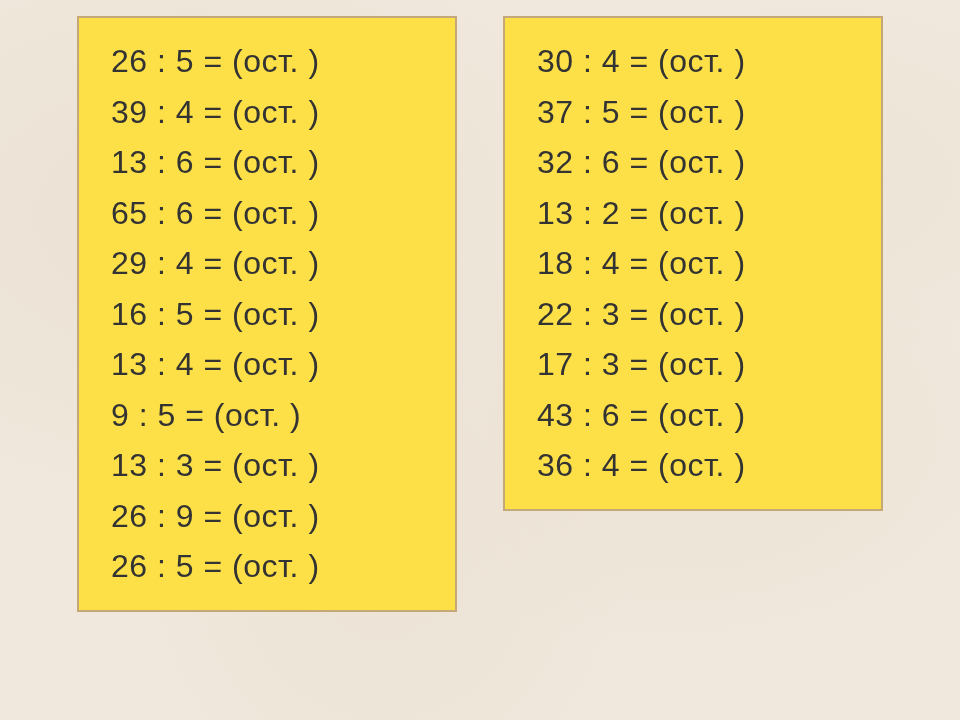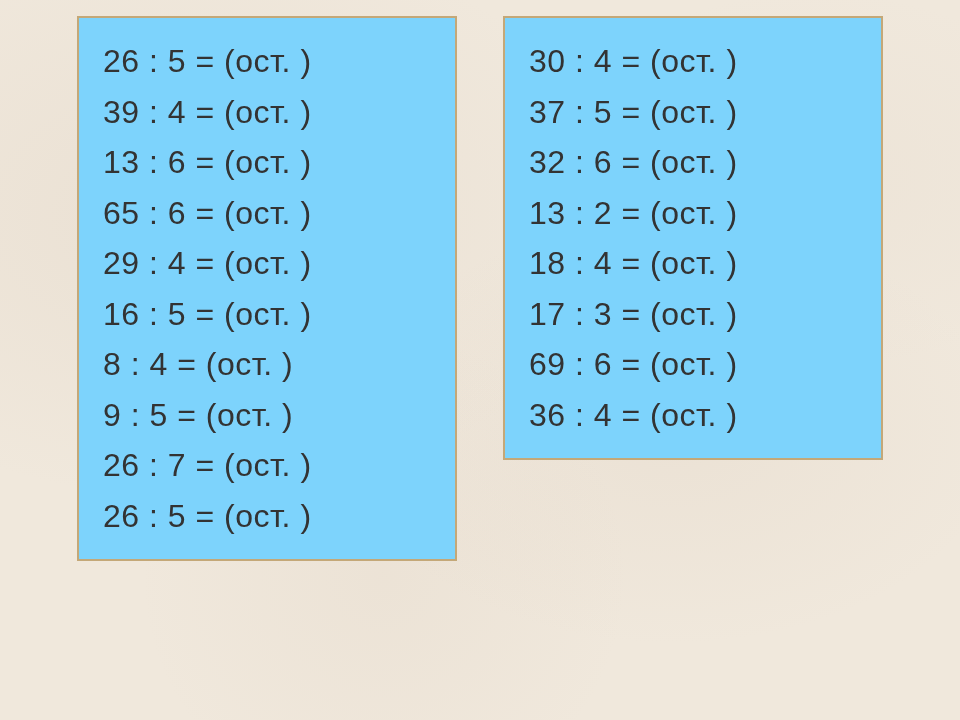--- a/index.html
+++ b/index.html
@@ -17,50 +17,52 @@
         radial-gradient(ellipse at 40% 80%, rgba(200,180,160,0.1) 0%, transparent 30%),
         radial-gradient(ellipse at 85% 25%, rgba(200,180,160,0.08) 0%, transparent 25%);
       font-family: Arial, sans-serif;
       display: flex;
       justify-content: center;
       align-items: flex-start;
       padding-top: 16px;
       gap: 46px;
     }
     .problem-box {
-      background: #7dd3fc;
+      background: #fde047;
       border: 2px solid #c4a878;
-      padding: 18px 24px;
+      padding: 18px 32px;
       width: 380px;
     }
     .problem-line {
       font-size: 32px;
       color: #333;
       line-height: 1.58;
       white-space: nowrap;
       letter-spacing: 0.5px;
     }
   </style>
 </head>
 <body>
 
 <div class="problem-box" id="box-0">
     <div class="problem-line">26 : 5 = (ост. )</div>
     <div class="problem-line">39 : 4 = (ост. )</div>
     <div class="problem-line">13 : 6 = (ост. )</div>
     <div class="problem-line">65 : 6 = (ост. )</div>
     <div class="problem-line">29 : 4 = (ост. )</div>
     <div class="problem-line">16 : 5 = (ост. )</div>
-    <div class="problem-line">8 : 4 = (ост. )</div>
+    <div class="problem-line">13 : 4 = (ост. )</div>
     <div class="problem-line">9 : 5 = (ост. )</div>
-    <div class="problem-line">26 : 7 = (ост. )</div>
+    <div class="problem-line">13 : 3 = (ост. )</div>
+    <div class="problem-line">26 : 9 = (ост. )</div>
     <div class="problem-line">26 : 5 = (ост. )</div>
   </div>
 <div class="problem-box" id="box-1">
     <div class="problem-line">30 : 4 = (ост. )</div>
     <div class="problem-line">37 : 5 = (ост. )</div>
     <div class="problem-line">32 : 6 = (ост. )</div>
     <div class="problem-line">13 : 2 = (ост. )</div>
     <div class="problem-line">18 : 4 = (ост. )</div>
+    <div class="problem-line">22 : 3 = (ост. )</div>
     <div class="problem-line">17 : 3 = (ост. )</div>
-    <div class="problem-line">69 : 6 = (ост. )</div>
+    <div class="problem-line">43 : 6 = (ост. )</div>
     <div class="problem-line">36 : 4 = (ост. )</div>
   </div>
 
 </body></html>

